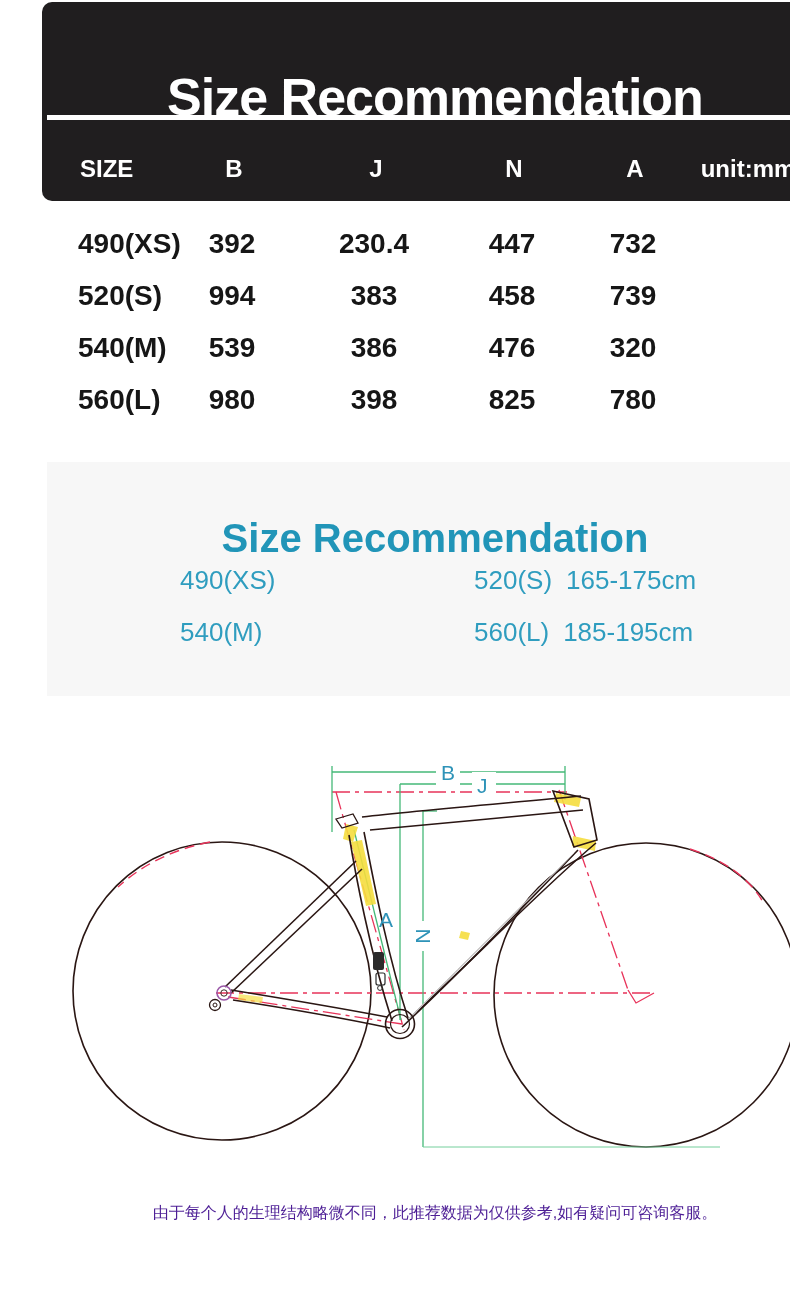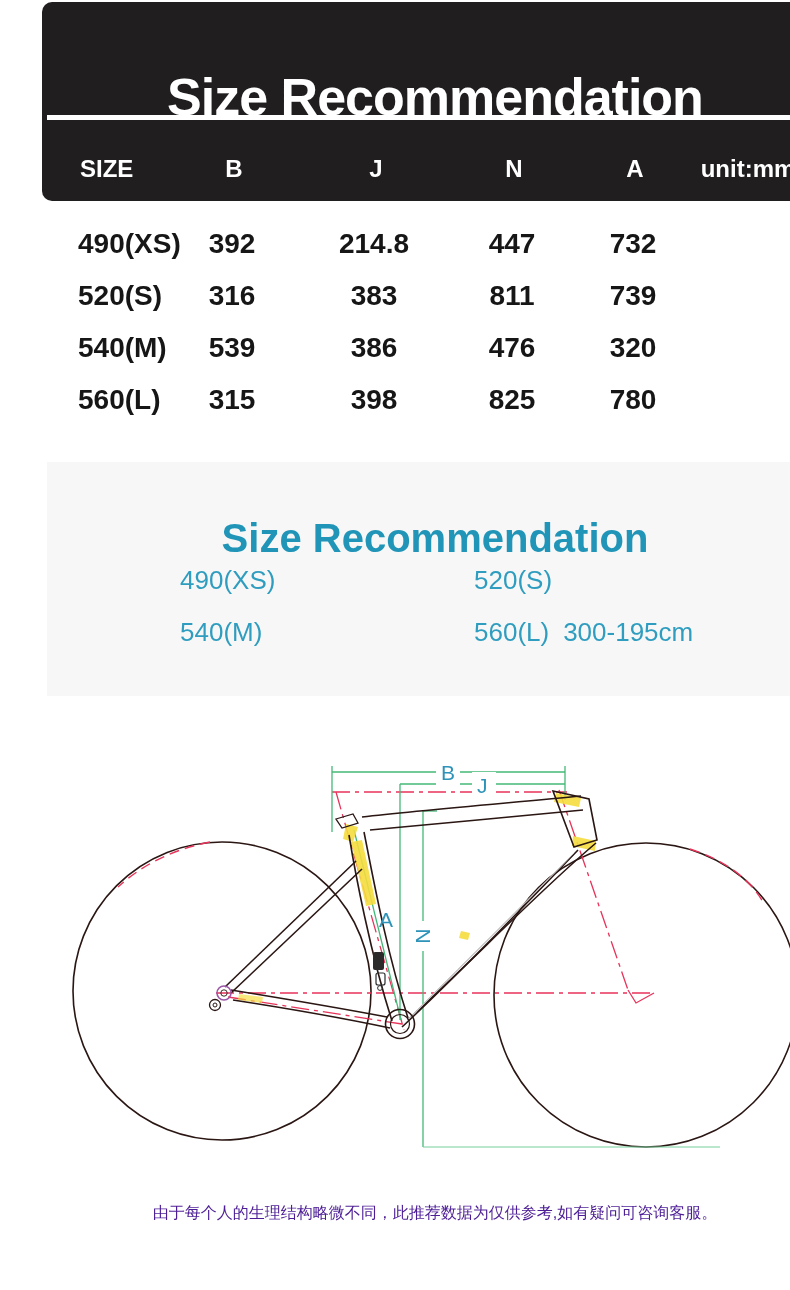--- a/index.html
+++ b/index.html
@@ -53,60 +53,61 @@
       <span class="th col-j">J</span>
       <span class="th col-n">N</span>
       <span class="th col-a">A</span>
       <span class="th col-unit">unit:mm</span>
     </div>
   </section>
 
   <div class="trow r0">
     <span class="td col-size">490(XS)</span>
     <span class="td col-b">392</span>
-    <span class="td col-j">214.8</span>
+    <span class="td col-j">230.4</span>
     <span class="td col-n">447</span>
     <span class="td col-a">732</span>
   </div>
   <div class="trow r1">
     <span class="td col-size">520(S)</span>
-    <span class="td col-b">316</span>
+    <span class="td col-b">994</span>
     <span class="td col-j">383</span>
-    <span class="td col-n">811</span>
+    <span class="td col-n">458</span>
     <span class="td col-a">739</span>
   </div>
   <div class="trow r2">
     <span class="td col-size">540(M)</span>
     <span class="td col-b">539</span>
     <span class="td col-j">386</span>
     <span class="td col-n">476</span>
     <span class="td col-a">320</span>
   </div>
   <div class="trow r3">
     <span class="td col-size">560(L)</span>
-    <span class="td col-b">315</span>
+    <span class="td col-b">980</span>
     <span class="td col-j">398</span>
     <span class="td col-n">825</span>
     <span class="td col-a">780</span>
   </div>
 
   <section class="gray-panel">
     <h2 class="rec-title">Size Recommendation</h2>
     <div class="rec-item ri0">
       <span>490(XS)</span>
     </div>
     <div class="rec-item ri1">
       <span>520(S)</span>
+      <span>165-175cm</span>
     </div>
     <div class="rec-item ri2">
       <span>540(M)</span>
     </div>
     <div class="rec-item ri3">
       <span>560(L)</span>
-      <span>300-195cm</span>
+      <span>185-195cm</span>
     </div>
   </section>
 
   <svg class="diagram" viewBox="0 0 790 480" xmlns="http://www.w3.org/2000/svg">
 
     <g fill="none" stroke="#2a1613" stroke-width="1.6">
       <circle cx="182" cy="301" r="149"></circle>
       <circle cx="606" cy="305" r="152"></circle>
     </g>
 

